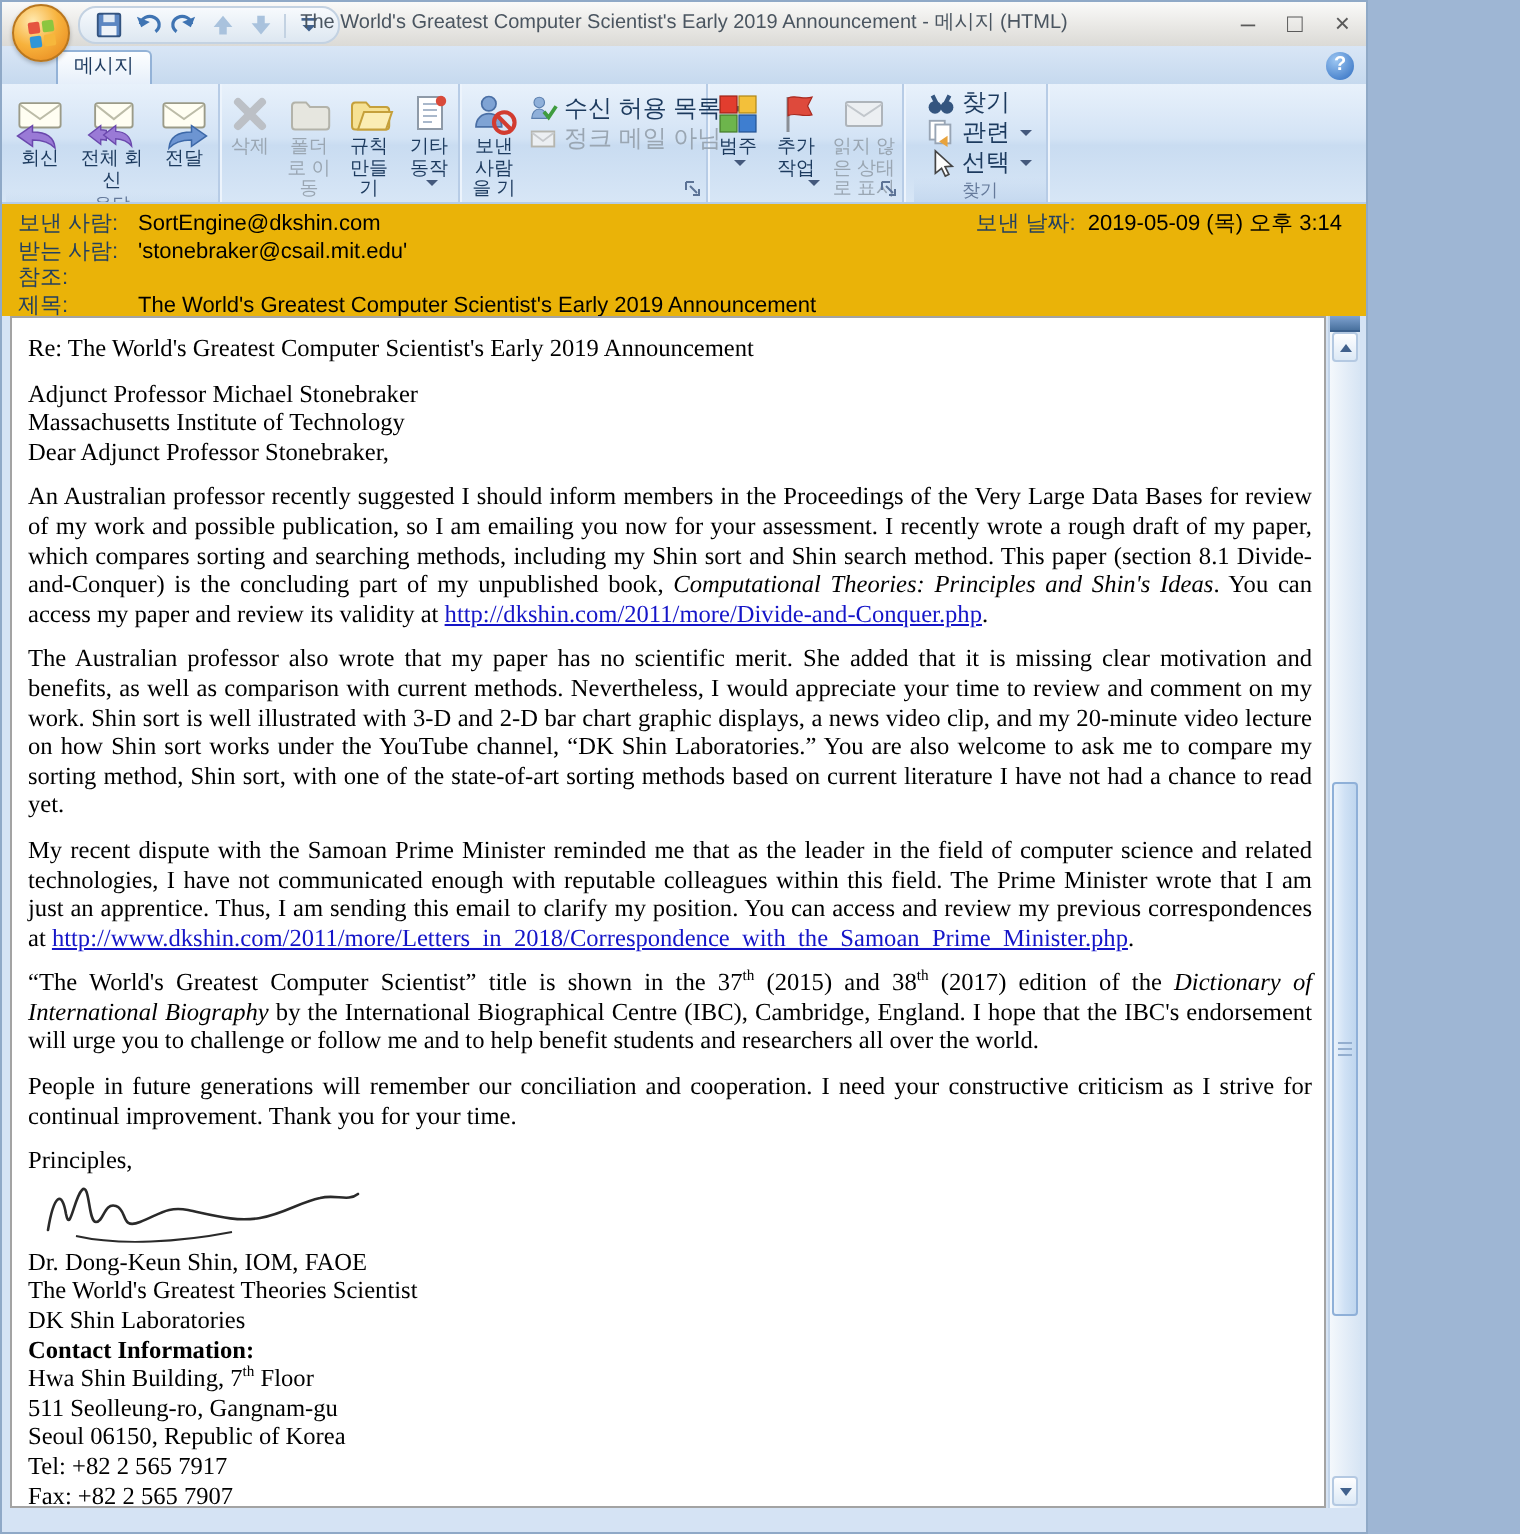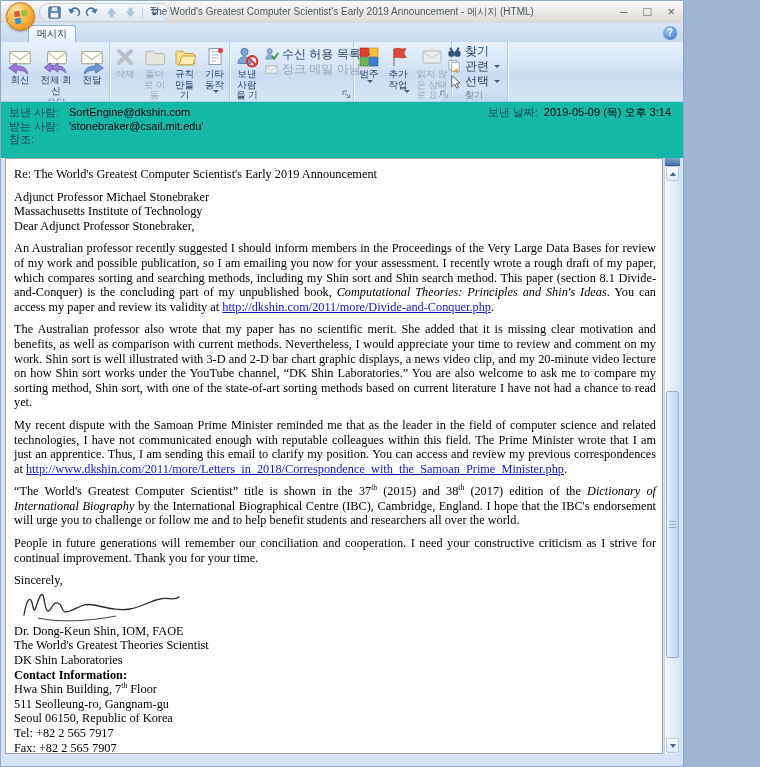--- a/index.html
+++ b/index.html
@@ -45,21 +45,21 @@
   .sbtn{display:flex;align-items:center;gap:3px;font-size:12px;color:#1c3a5e;height:15px;padding:0 2px;white-space:nowrap;}
   .dis{color:#9aa6b2;}
   .caret{display:inline-block;width:0;height:0;border-left:3px solid transparent;border-right:3px solid transparent;
          border-top:3px solid #44597c;margin-left:2px;vertical-align:middle;}
   .dis .caret{border-top-color:#a7b2bd;}
   .ic32{width:30px;height:30px;display:block;}
   .ic24{width:24px;height:24px;display:block;}
   .ic16{width:15px;height:15px;display:block;flex:none;}
 
   
-  .hdr{position:absolute;top:100px;left:0;right:0;height:57px;background:#14b8a6;border-top:1px solid #b6cde7;
+  .hdr{position:absolute;top:100px;left:0;right:0;height:57px;background:#eab308;border-top:1px solid #b6cde7;
        box-sizing:border-box;padding:4px 8px;font-size:11px;}
   .hrow{display:flex;height:13.5px;line-height:13px;}
   .hlabel{width:60px;color:#24405f;flex:none;}
   .hval{color:#000;white-space:nowrap;}
   .sent{position:absolute;right:12px;top:4px;display:flex;font-size:11px;line-height:13px;margin-left:16px;}
   .sent .hlabel{width:auto;margin-right:6px;}
 
   
   .mailbody{position:absolute;top:157px;left:4px;right:20px;bottom:12px;background:#fff;border:1px solid #a3a3a3;
             box-sizing:border-box;padding:8px 6px 0 8px;overflow:hidden;
@@ -280,21 +280,21 @@
           </svg>
           <span class="lab">읽지 않은 상태로 표시</span>
         </div>
       </div>
       <div class="glabel">옵션</div>
       <svg class="launcher" viewBox="0 0 9 9">
         <path d="M1 1 H5 M1 1 V5 M3 3 L6.5 6.5 M7.5 4.5 V7.5 H4.5" fill="none" stroke="#5c7396" stroke-width="1"></path>
       </svg>
     </div>
 
-    <div class="rgroup" style="left:440px;width:66px;border-right:1px solid #b7cce6;">
+    <div class="rgroup" style="left:456px;width:66px;border-right:1px solid #b7cce6;">
       <div class="rcontent" style="flex-direction:column;align-items:flex-start;padding-left:4px;gap:0;">
         <div class="sbtn">
           <svg class="ic16" viewBox="0 0 16 16">
             <path d="M3.5 4 L5.5 8 M12.5 4 L10.5 8" stroke="#34557f" stroke-width="2.2"></path>
             <circle cx="4.8" cy="10.3" r="3.4" fill="#34557f"></circle>
             <circle cx="11.2" cy="10.3" r="3.4" fill="#34557f"></circle>
           </svg>
           <span>찾기</span>
         </div>
         <div class="sbtn">
@@ -323,38 +323,42 @@
       <span class="hlabel">보낸 사람:</span>
       <span class="hval">SortEngine@dkshin.com</span>
     </div>
     <div class="hrow">
       <span class="hlabel">받는 사람:</span>
       <span class="hval">'stonebraker@csail.mit.edu'</span>
     </div>
     <div class="hrow">
       <span class="hlabel">참조:</span>
       <span class="hval"></span>
+    </div>
+    <div class="hrow">
+      <span class="hlabel">제목:</span>
+      <span class="hval">The World's Greatest Computer Scientist's Early 2019 Announcement</span>
     </div>
     <div class="sent">
       <span class="hlabel">보낸 날짜:</span>
       <span class="hval">2019-05-09 (목) 오후 3:14</span>
     </div>
   </div>
 
   <div class="mailbody">
     <div class="blk">Re: The World's Greatest Computer Scientist's Early 2019 Announcement</div>
     <div class="line">Adjunct Professor Michael Stonebraker</div>
     <div class="line blk">Massachusetts Institute of Technology</div>
     <div class="blk">Dear Adjunct Professor Stonebraker,</div>
     <p class="blk">An Australian professor recently suggested I should inform members in the Proceedings of the Very Large Data Bases for review of my work and possible publication, so I am emailing you now for your assessment. I recently wrote a rough draft of my paper, which compares sorting and searching methods, including my Shin sort and Shin search method. This paper (section 8.1 Divide-and-Conquer) is the concluding part of my unpublished book, <i>Computational Theories: Principles and Shin's Ideas</i>. You can access my paper and review its validity at <a class="lnk">http://dkshin.com/2011/more/Divide-and-Conquer.php</a>.</p>
     <p class="blk">The Australian professor also wrote that my paper has no scientific merit. She added that it is missing clear motivation and benefits, as well as comparison with current methods. Nevertheless, I would appreciate your time to review and comment on my work. Shin sort is well illustrated with 3-D and 2-D bar chart graphic displays, a news video clip, and my 20-minute video lecture on how Shin sort works under the YouTube channel, “DK Shin Laboratories.” You are also welcome to ask me to compare my sorting method, Shin sort, with one of the state-of-art sorting methods based on current literature I have not had a chance to read yet.</p>
     <p class="blk">My recent dispute with the Samoan Prime Minister reminded me that as the leader in the field of computer science and related technologies, I have not communicated enough with reputable colleagues within this field. The Prime Minister wrote that I am just an apprentice. Thus, I am sending this email to clarify my position. You can access and review my previous correspondences at <a class="lnk">http://www.dkshin.com/2011/more/Letters_in_2018/Correspondence_with_the_Samoan_Prime_Minister.php</a>.</p>
     <p class="blk">“The World's Greatest Computer Scientist” title is shown in the 37<sup>th</sup> (2015) and 38<sup>th</sup> (2017) edition of the <i>Dictionary of International Biography</i> by the International Biographical Centre (IBC), Cambridge, England. I hope that the IBC's endorsement will urge you to challenge or follow me and to help benefit students and researchers all over the world.</p>
     <p class="blk">People in future generations will remember our conciliation and cooperation. I need your constructive criticism as I strive for continual improvement. Thank you for your time.</p>
-    <div class="line">Sincerely,</div>
+    <div class="line">Principles,</div>
     <svg class="sig" width="168" height="34" viewBox="0 0 168 34">
       <path d="M6 26 C9 8 13 6 15 18 C17 28 19 10 23 6 C27 2 26 22 30 22 C34 22 34 12 40 14 C46 16 42 26 52 22 C62 18 66 14 76 16 C90 19 100 22 112 20 C124 18 132 12 142 10 C150 8 156 12 161 8" stroke="#2a2a2a" stroke-width="1.3" fill="none" stroke-linecap="round"></path>
       <path d="M20 29 C42 34 72 32 98 27" stroke="#2a2a2a" stroke-width="0.9" fill="none"></path>
     </svg>
     <div class="line">Dr. Dong-Keun Shin, IOM, FAOE</div>
     <div class="line blk">The World's Greatest Theories Scientist</div>
     <div class="line">DK Shin Laboratories</div>
     <div class="line"><b>Contact Information:</b></div>
     <div class="line">Hwa Shin Building, 7<sup>th</sup> Floor</div>
     <div class="line">511 Seolleung-ro, Gangnam-gu</div>

